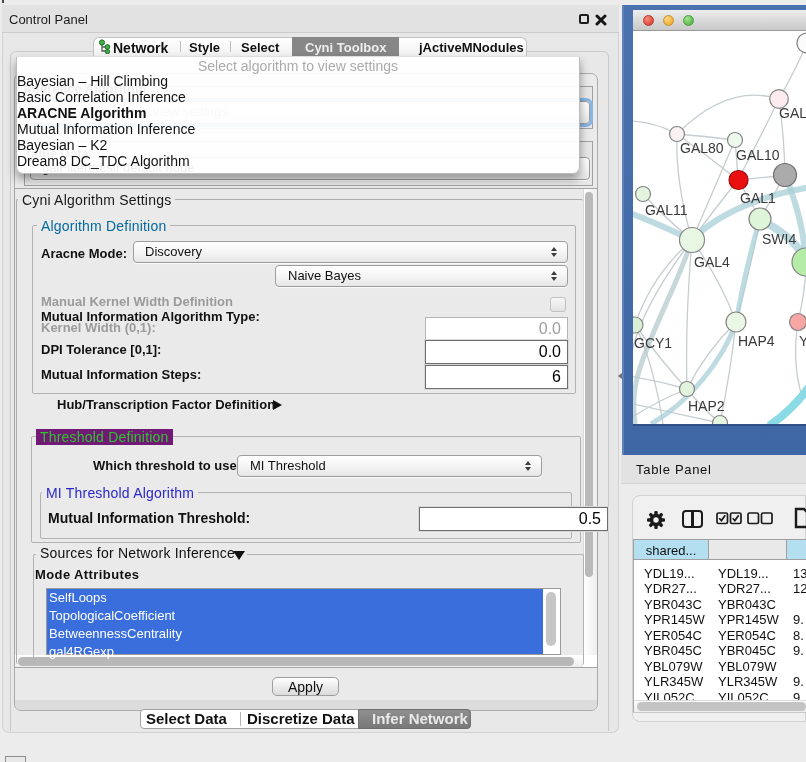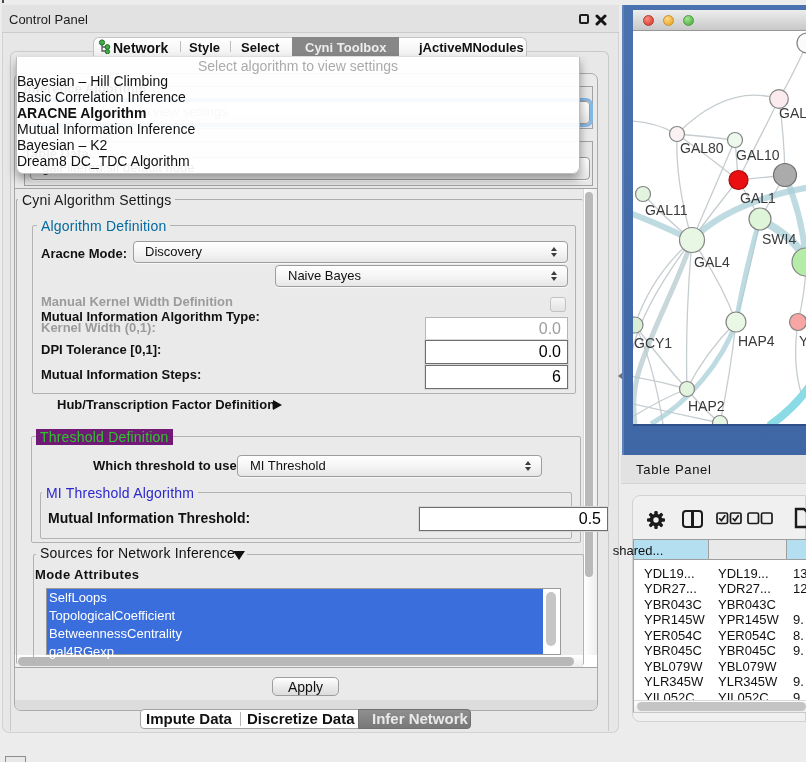--- a/index.html
+++ b/index.html
@@ -142,21 +142,21 @@
 <div class="lbl" style="left:49px;top:626px;color:#fff;">BetweennessCentrality</div>
 <div class="lbl" style="left:49px;top:644px;color:#fff;">gal4RGexp</div>
 <div class="abs" style="left:546px;top:592px;width:10px;height:54px;background:#c6c6c6;border-radius:5px;"></div>
 
 <div class="abs" style="left:272px;top:677px;width:67px;height:19px;background:linear-gradient(180deg,#ffffff,#e8e8e8 60%,#dcdcdc);border:1px solid #9e9e9e;border-radius:5px;box-sizing:border-box;"></div>
 <div class="lbl" style="left:272px;top:679px;width:67px;text-align:center;font-size:14px;">Apply</div>
 
 <div class="abs" style="left:140px;top:709px;width:331px;height:20px;background:#ffffff;border:1px solid #a3a3a3;border-radius:4px;box-sizing:border-box;"></div>
 <div class="abs" style="left:358px;top:709px;width:113px;height:20px;background:linear-gradient(180deg,#8f8f8f,#787878);border:1px solid #6f6f6f;border-radius:0 4px 4px 0;box-sizing:border-box;"></div>
 <div class="abs" style="left:240px;top:712px;width:1px;height:14px;background:#b5b5b5;"></div>
-<div class="lbl b" style="left:146px;top:710px;font-size:15px;">Impute Data</div>
+<div class="lbl b" style="left:146px;top:710px;font-size:15px;">Select Data</div>
 <div class="lbl b" style="left:247px;top:710px;font-size:15px;">Discretize Data</div>
 <div class="lbl b" style="left:372px;top:710px;font-size:15px;color:#e9e9e9;">Infer Network</div>
 
 <div class="abs" style="left:5px;top:756px;width:19px;height:12px;background:#e8e8e8;border:1px solid #8d8d8d;"></div>
 
 <div class="abs" style="left:618px;top:373px;width:0;height:0;border-top:3px solid transparent;border-bottom:3px solid transparent;border-right:4px solid #6e6e6e;"></div>
 
 <div class="abs" style="left:622px;top:5px;width:184px;height:450px;background:linear-gradient(180deg,#4a72ae,#3f66a5);"></div>
 <div class="abs" style="left:622px;top:5px;width:2px;height:450px;background:#5e82b8;"></div>
 <div class="abs" style="left:633px;top:424px;width:173px;height:2px;background:#2e4f88;"></div>
@@ -272,21 +272,21 @@
 </svg>
 <svg class="abs" style="left:794px;top:507px;" width="12" height="22" viewBox="0 0 12 22">
 <path d="M2 2 L10 2 L14 6 L14 20 L2 20 Z" fill="none" stroke="#1b1b1b" stroke-width="2.4"></path>
 </svg>
 
 <div class="abs" style="left:633px;top:539px;width:173px;height:21px;background:#e9e9e9;border:1px solid #9f9f9f;box-sizing:border-box;"></div>
 <div class="abs" style="left:634px;top:540px;width:74px;height:19px;background:#b3dff0;"></div>
 <div class="abs" style="left:786px;top:540px;width:20px;height:19px;background:#b3dff0;"></div>
 <div class="abs" style="left:708px;top:539px;width:1px;height:21px;background:#9f9f9f;"></div>
 <div class="abs" style="left:786px;top:539px;width:1px;height:21px;background:#9f9f9f;"></div>
-<div class="lbl" style="left:601px;top:543px;width:74px;text-align:center;">shared...</div>
+<div class="lbl" style="left:634px;top:543px;width:74px;text-align:center;">shared...</div>
 <div class="lbl" style="left:708px;top:543px;width:78px;text-align:center;margin-top:21px;">name</div>
 
 <div class="abs" style="left:633px;top:560px;width:173px;height:140px;background:#ffffff;overflow:hidden;">
 <div class="lbl" style="left:11px;top:6px;">YDL19...</div>
     <div class="lbl" style="left:85px;top:6px;">YDL19...</div>
     <div class="lbl" style="left:160px;top:6px;">13</div>
 <div class="lbl" style="left:11px;top:21px;">YDR27...</div>
     <div class="lbl" style="left:85px;top:21px;">YDR27...</div>
     <div class="lbl" style="left:160px;top:21px;">12</div>
 <div class="lbl" style="left:11px;top:37px;">YBR043C</div>

